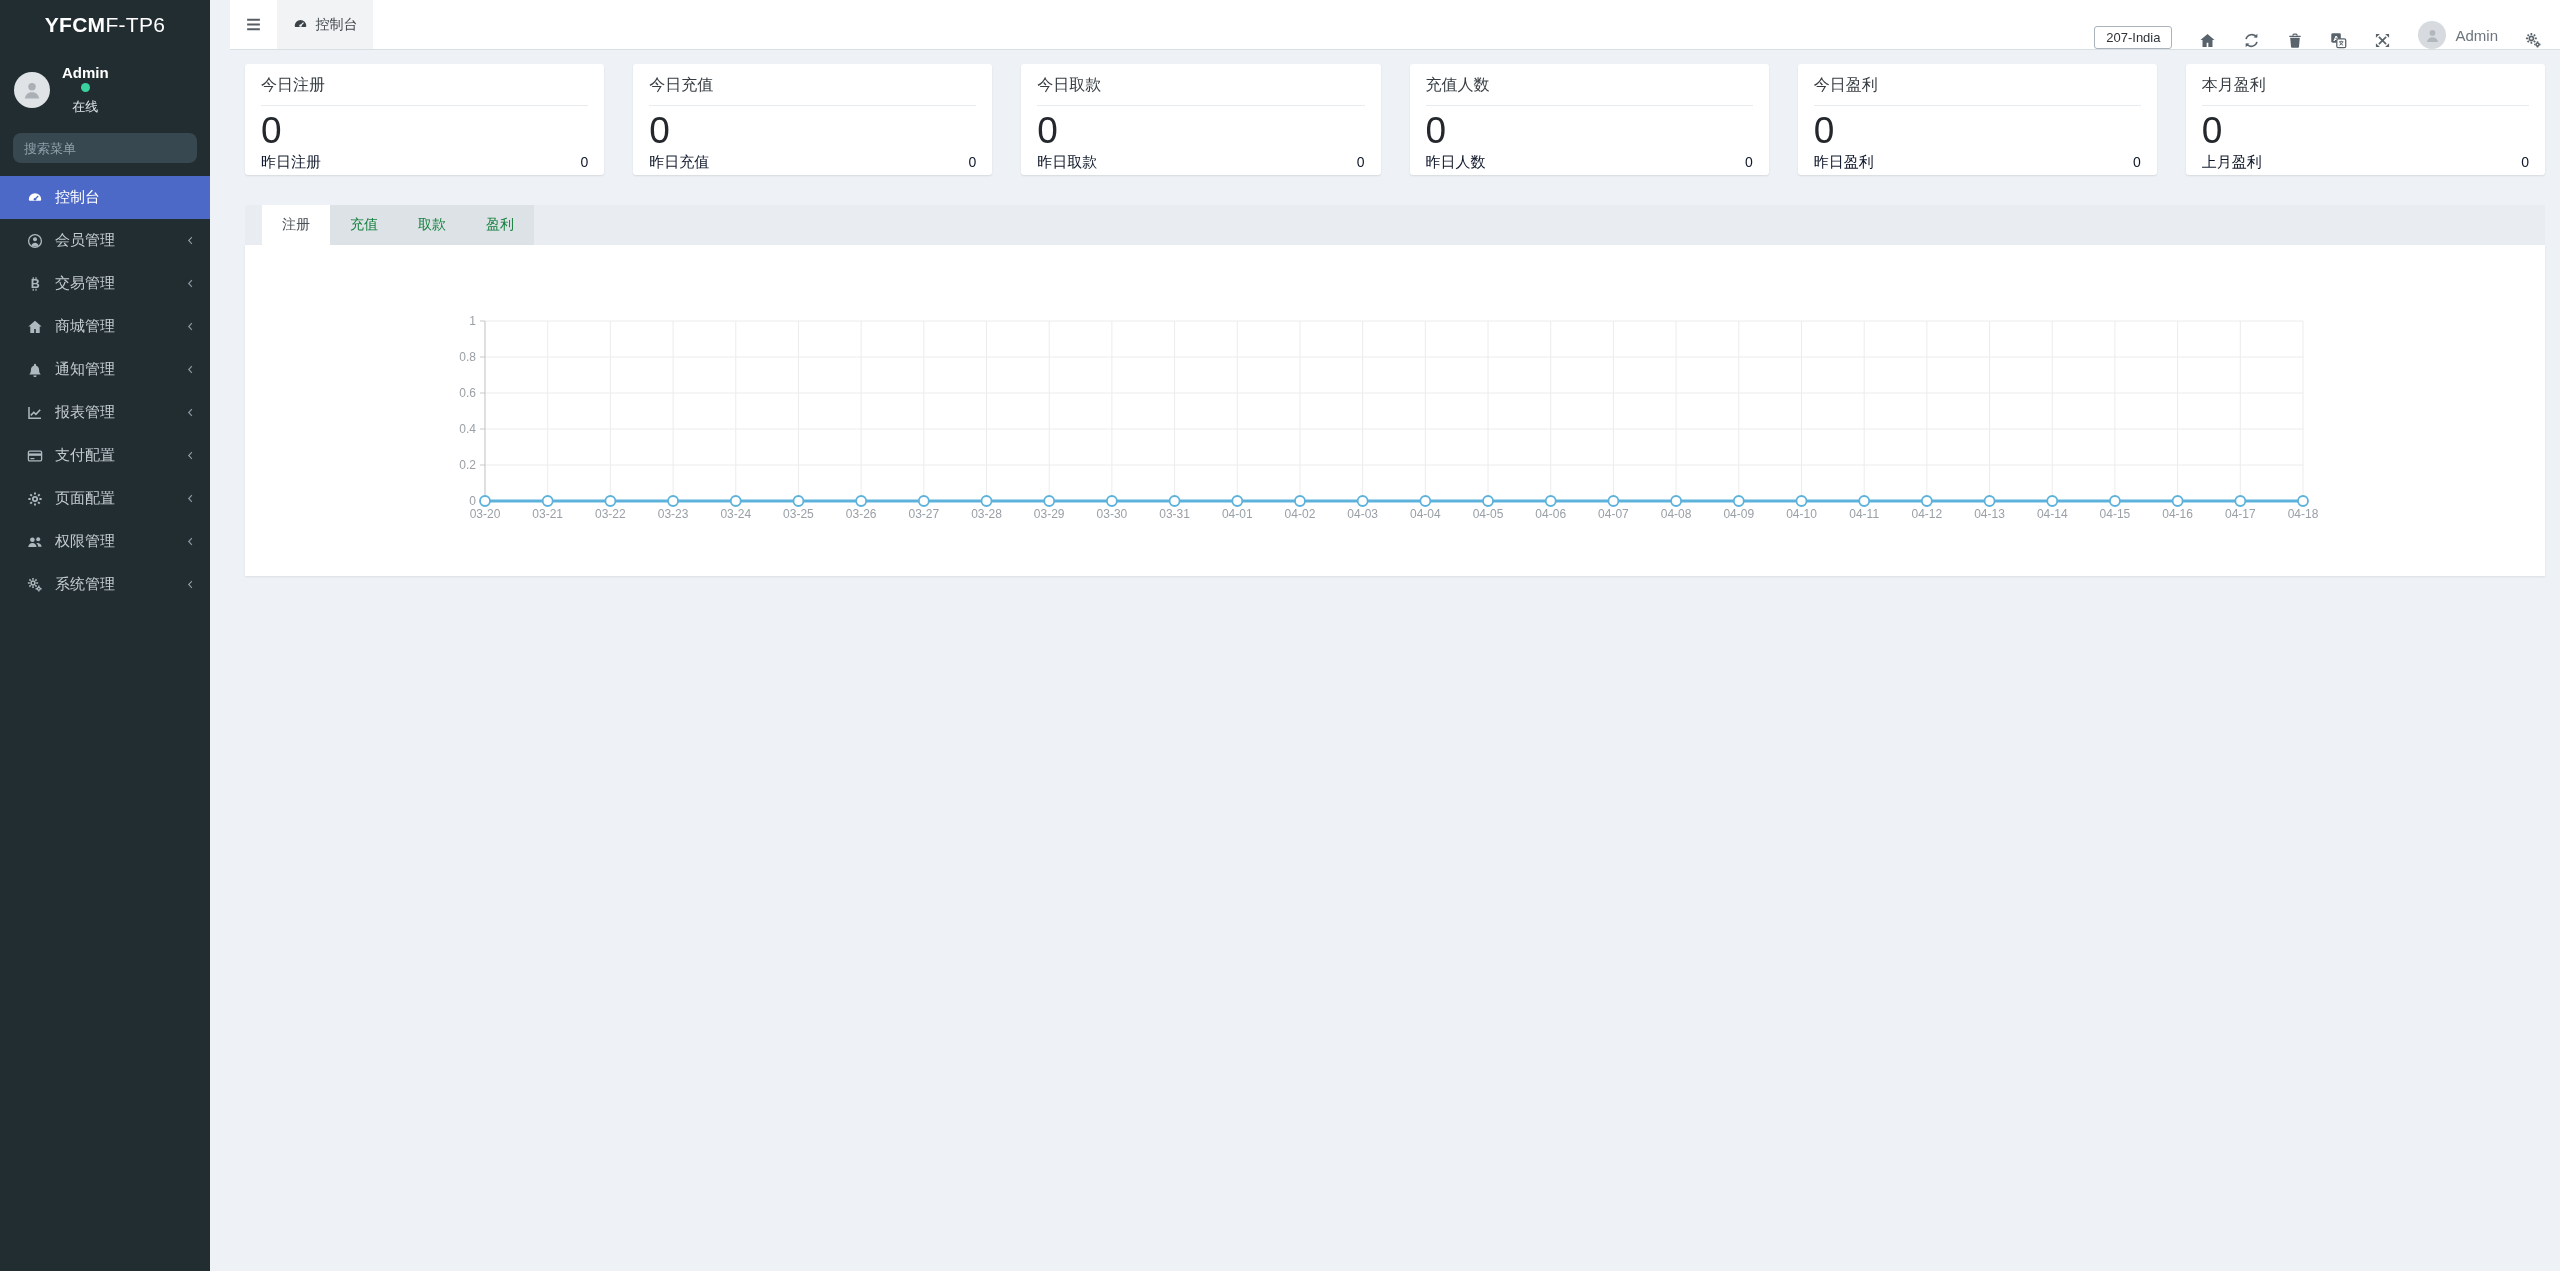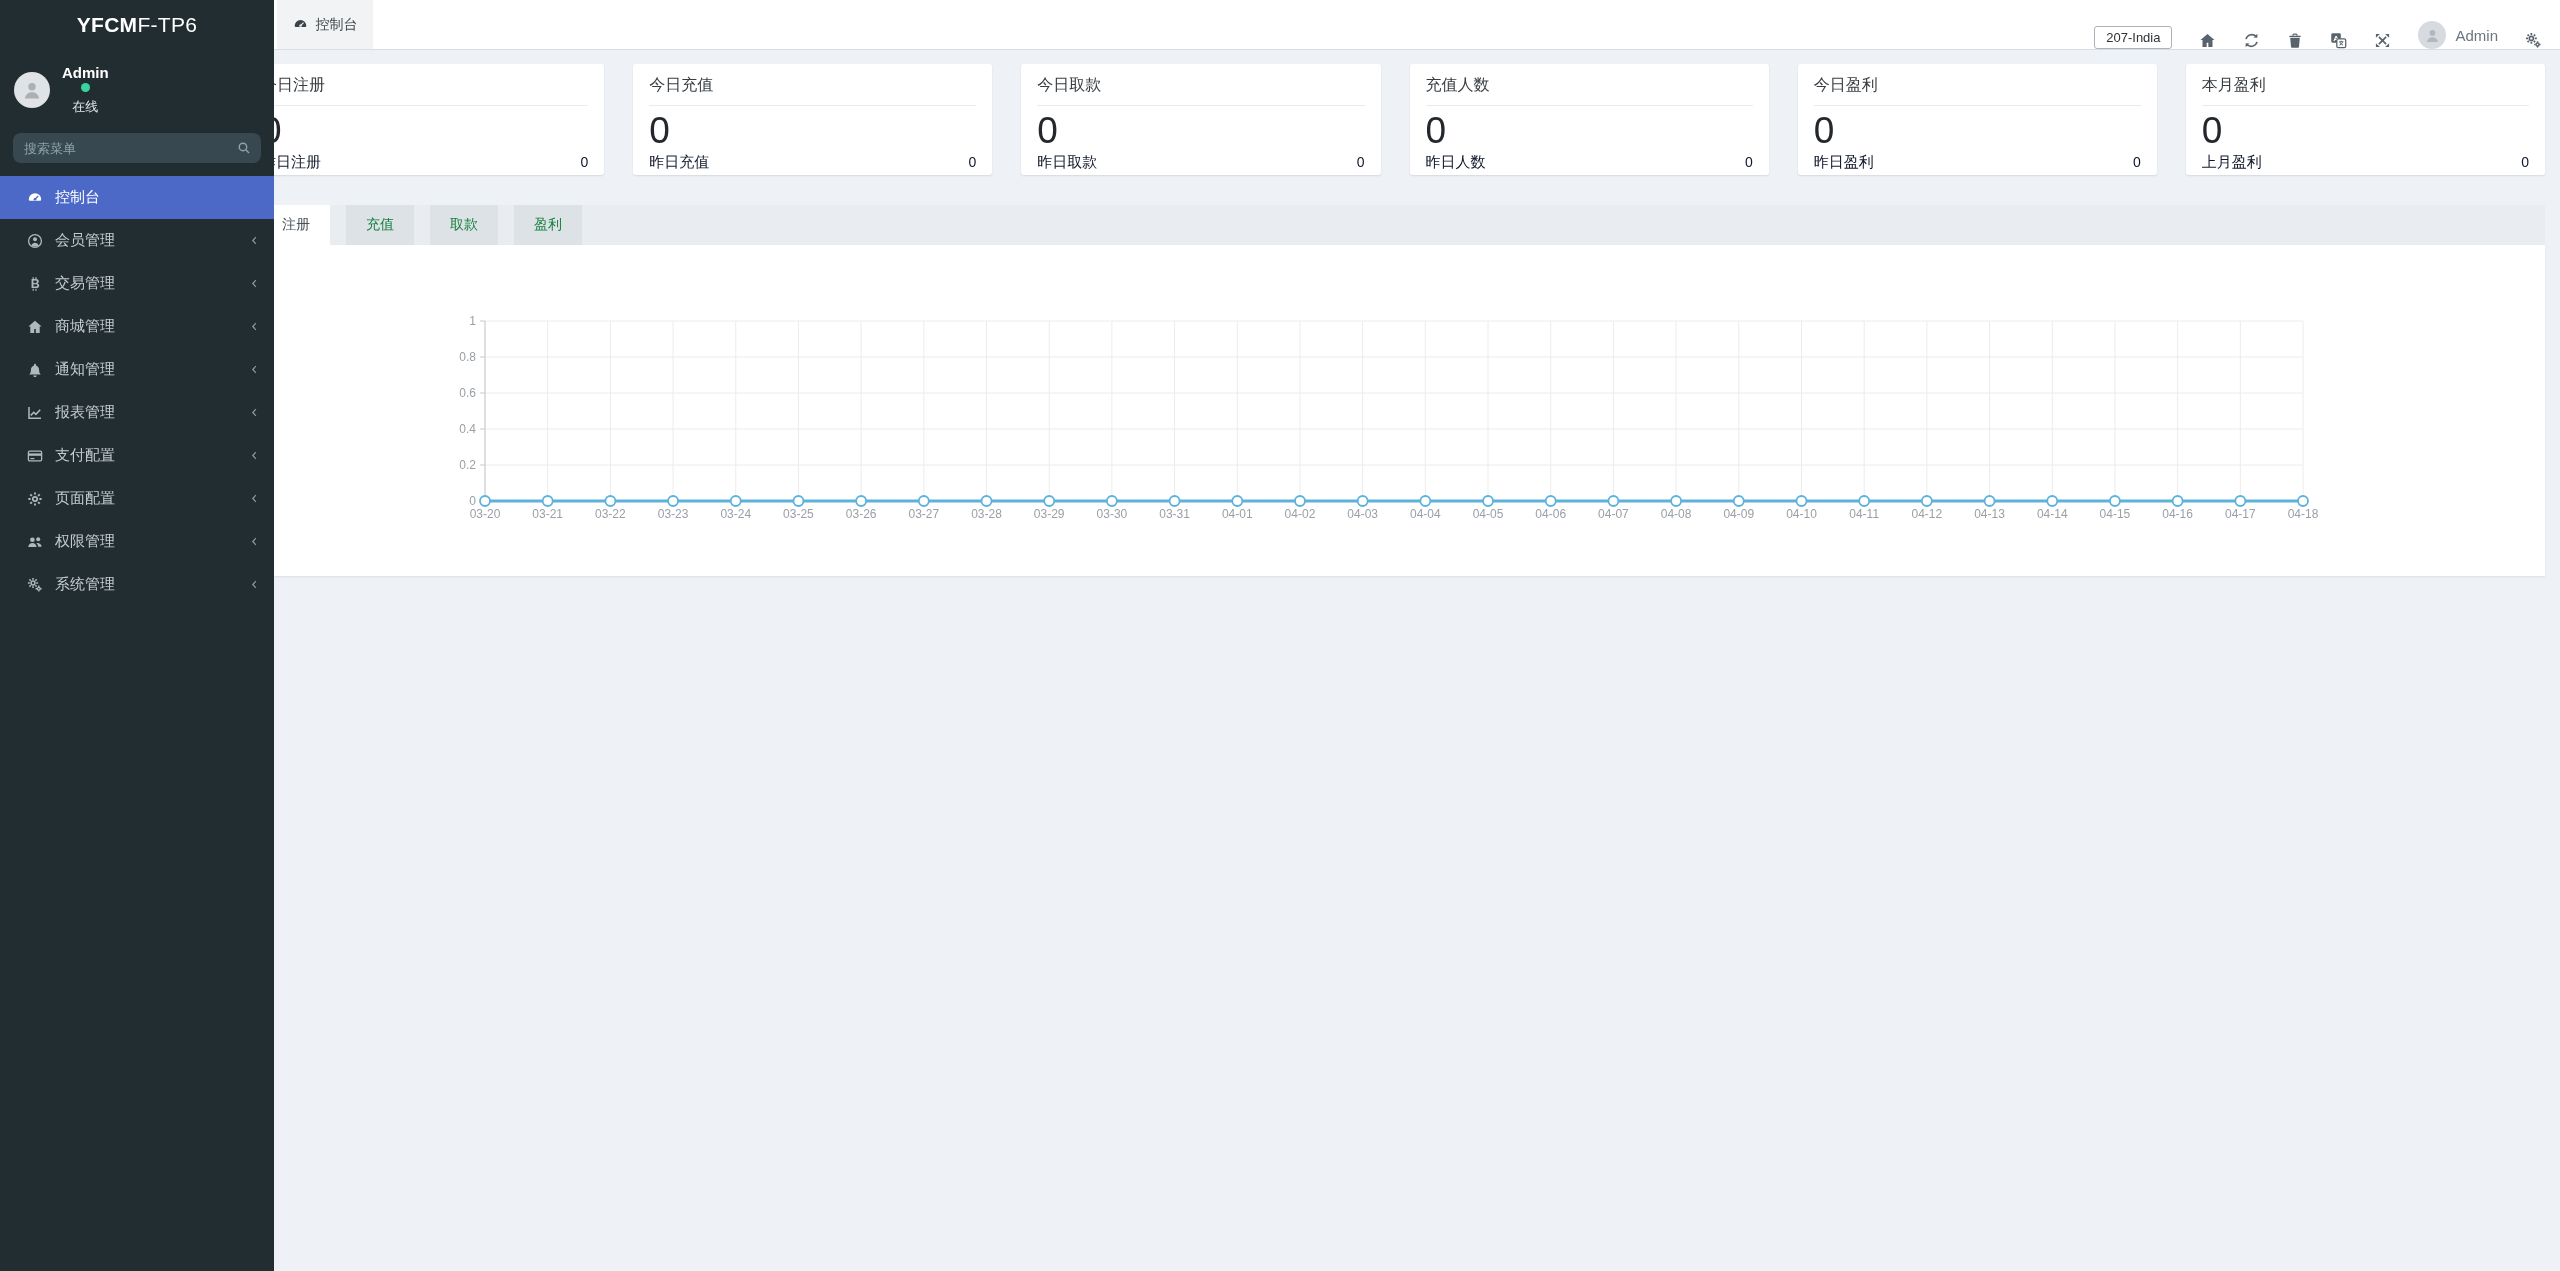--- a/index.html
+++ b/index.html
@@ -1,21 +1,21 @@
 <!DOCTYPE html>
 <html><head>
 <meta charset="utf-8">
 <style>
   * { margin:0; padding:0; box-sizing:border-box; }
   html,body { width:2560px; height:1271px; overflow:hidden; }
   body { font-family:"Liberation Sans","DejaVu Sans",sans-serif; background:#eef1f5; color:#333; }
   svg { display:block; }
 
   
-  .sidebar { position:fixed; left:0; top:0; bottom:0; width:274px; background:#222d32; color:#b9c4ca; z-index:10; }
+  .sidebar { position:fixed; left:0; top:0; bottom:0; width:210px; background:#222d32; color:#b9c4ca; z-index:10; }
   .logo { height:50px; display:flex; align-items:center; justify-content:center; color:#fff; font-size:21px; letter-spacing:.3px; cursor:pointer; }
   .logo b { font-weight:700; }
   .logo span { font-weight:300; }
   .user-panel { display:flex; align-items:center; gap:12px; padding:13px 14px 8px; }
   .sb-avatar { width:36px; height:36px; border-radius:50%; background:#dfe3e6; color:#aab0b6; display:flex; align-items:center; justify-content:center; flex:none; }
   .user-name { color:#fff; font-weight:700; font-size:15px; line-height:1.35; }
   .user-status { display:flex; align-items:center; gap:6px; font-size:13px; color:#dfe6ea; cursor:pointer;flex-direction:column; }
   .dot { width:9px; height:9px; border-radius:50%; background:#3ad29f; }
   .search { margin:9px 13px 13px; height:30px; display:flex; background:#374850; border-radius:8px; overflow:hidden; }
   .search input { flex:1; background:transparent; border:0; outline:none; color:#eceff1; font-size:13px; padding:0 11px; font-family:inherit; }
@@ -43,21 +43,21 @@
   
   .content { margin-left:230px; padding:14px 15px 0; }
   .cards { display:flex; gap:29px; }
   .card { flex:1; height:111px; background:#fff; border-radius:3px; box-shadow:0 1px 2px rgba(0,0,0,.10); padding:11px 16px 13px; display:flex; flex-direction:column; }
   .card-title { font-size:16px; color:#373d42; padding-bottom:9px; border-bottom:1px solid #e9ecef; }
   .card-value { font-size:37px; font-weight:400; color:#24282c; line-height:1.15; margin-top:4px; }
   .card-foot { margin-top:auto; display:flex; justify-content:space-between; align-items:baseline; font-size:15px; color:#0f172a; }
   .card-foot .v { font-size:14px; }
 
   .panel { margin-top:30px; }
-  .tab-strip { height:40px; background:#e9edf1; display:flex; padding-left:17px; gap:16px; }
+  .tab-strip { height:40px; background:#e9edf1; display:flex; padding-left:17px; gap:0; }
   .tab { padding:0 20px; display:flex; align-items:center; font-size:14px; color:#15803d; background:#dde2e7; cursor:pointer; }
   .tab.active { background:#fff; color:#495057; }
   .panel-body { background:#fff; height:331px; position:relative; box-shadow:0 1px 2px rgba(0,0,0,.08); }
   .chart-wrap { position:absolute; left:175px; top:59px; }
   .chart-wrap text { font-family:"Liberation Sans","DejaVu Sans",sans-serif; }
 </style>
 </head>
 <body>
 
 <aside class="sidebar">

